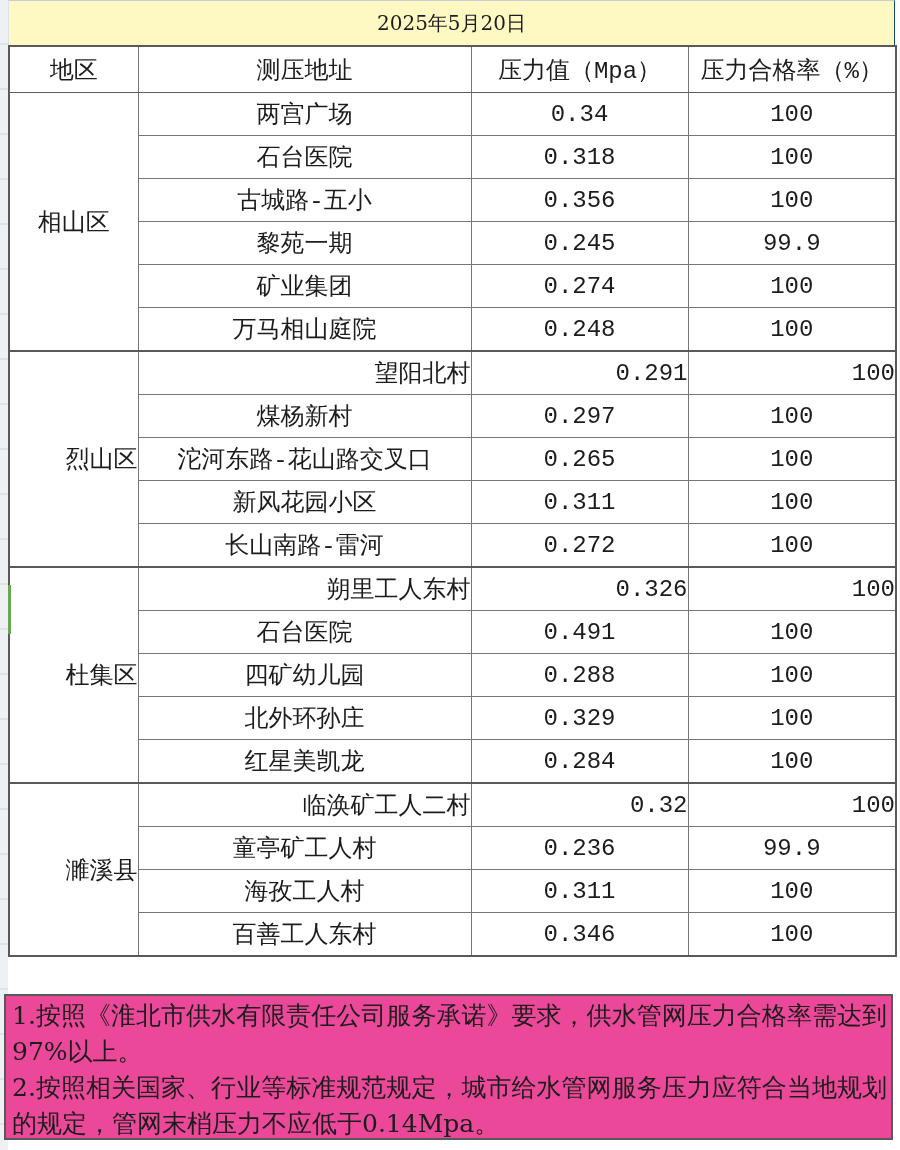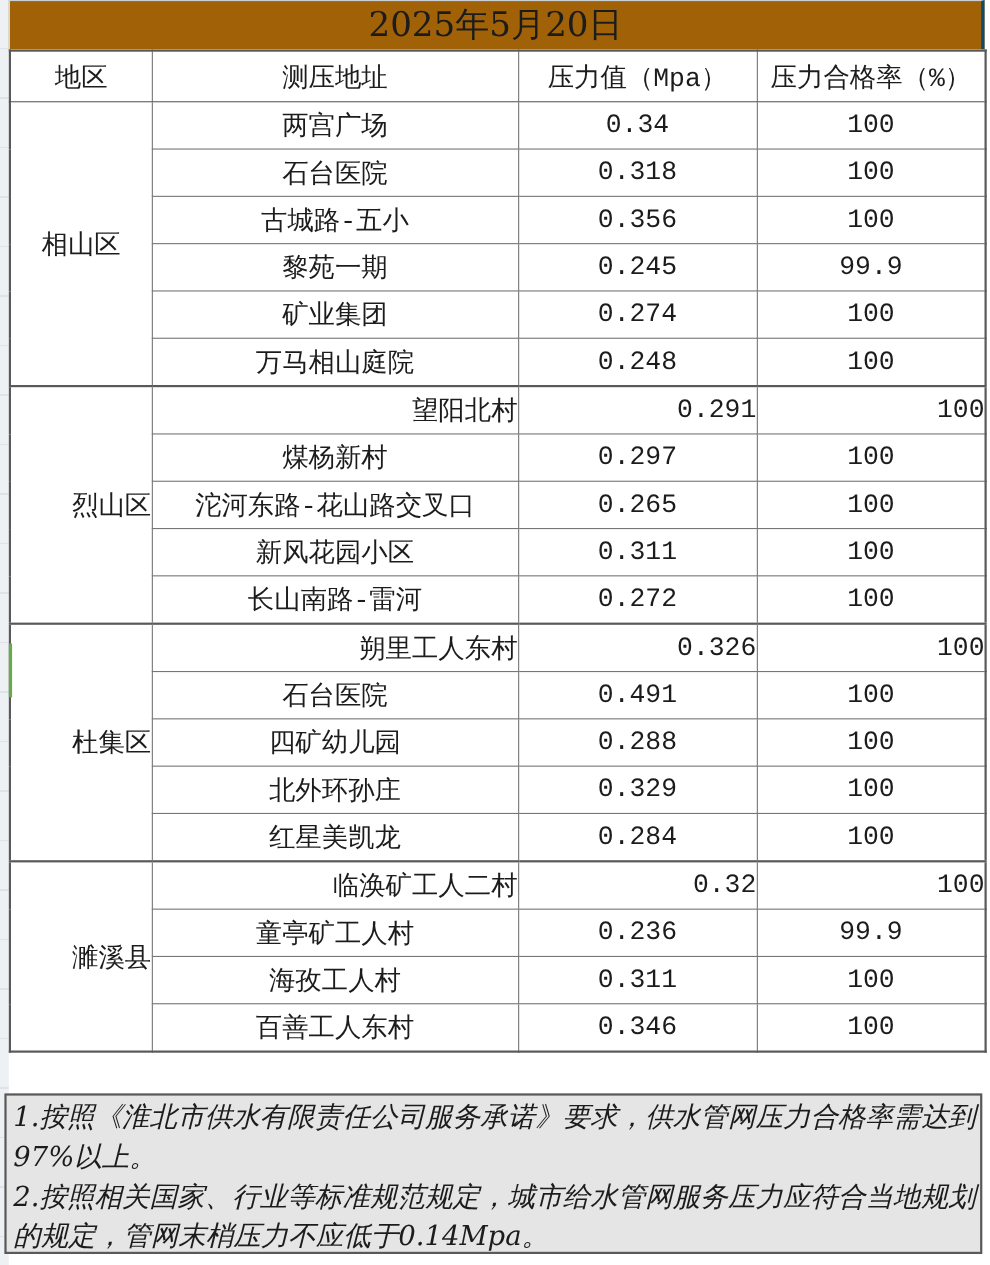--- a/index.html
+++ b/index.html
@@ -9,23 +9,23 @@
     color:#1c1c1c;overflow:hidden;
   }
   
   .left-strip{
     position:absolute;left:0;top:0;width:8px;height:1150px;
     background:#eef1f4;
     background-image:repeating-linear-gradient(to bottom,transparent 0px,transparent 43.5px,#dde3e8 43.5px,#dde3e8 45px);
   }
   .sheet{position:absolute;left:8px;top:0;width:887px;}
   .title-row{
-    height:44px;line-height:44px;text-align:center;font-size:31px;
-    border-top:1px solid #c9ced3;border-left:1px solid #dfe3e7;border-right:3px solid #0c4a6e;
-    background:#a16207;
+    height:44px;line-height:44px;text-align:center;font-size:20px;
+    border-top:1px solid #c9ced3;border-left:1px solid #dfe3e7;border-right:1px solid #0c4a6e;
+    background:#fef9c3;
   }
   table.pressure{
     width:887px;border-collapse:collapse;table-layout:fixed;background:#fff;
   }
   table.pressure th,table.pressure td{
     border:1.5px solid #767676;
     text-align:center;vertical-align:middle;
     font-weight:normal;font-size:24px;padding:0;
     overflow:hidden;white-space:nowrap;
   }
@@ -38,23 +38,22 @@
   col.c-rate{width:208px;}
   tr.section-start td{border-top:2px solid #595959;text-align:right;}
   td.district-cell{font-size:25px;margin-top:32px;}
   
   .green-mark{
     position:absolute;left:8px;top:585px;width:3px;height:49px;
     background:#6aa84f;z-index:5;
   }
   .notes-box{
     position:absolute;left:4px;top:994px;width:889px;height:146px;
-    border:2px solid #595959;background:#e5e5e5;box-sizing:border-box;
+    border:2px solid #595959;background:#ec4899;box-sizing:border-box;
     padding:2px 4px 0 6px;
-    font-style:italic;
   }
   .notes-box p{
     margin:0;font-size:25px;line-height:36px;text-align:justify;
   }
 </style>
 </head>
 <body>
 
 <div class="left-strip"></div>
 

